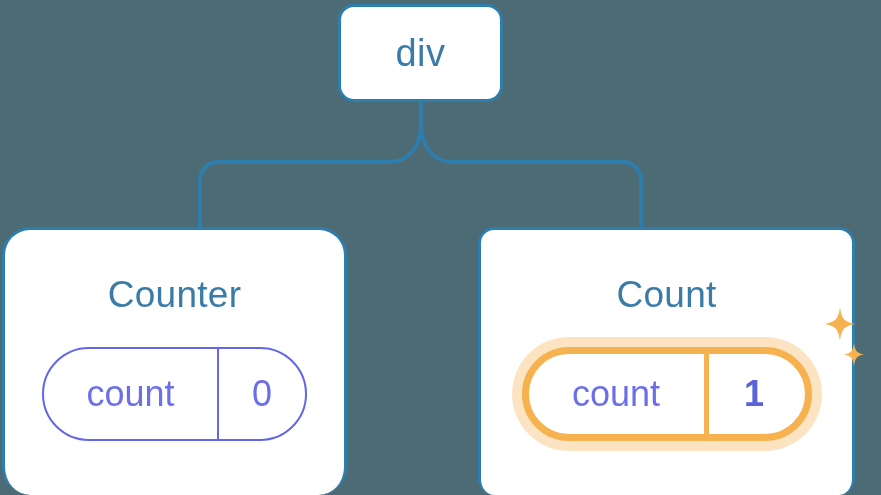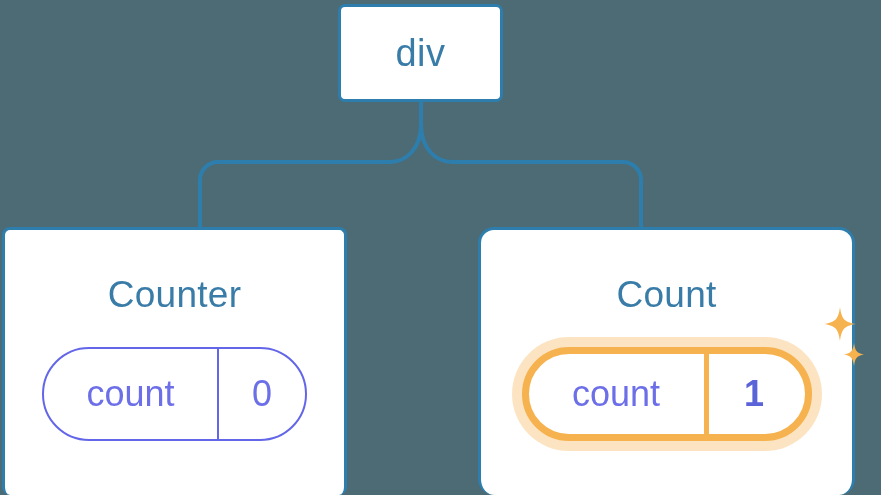--- a/index.html
+++ b/index.html
@@ -29,21 +29,21 @@
     width: 881px;
     height: 495px;
     pointer-events: none;
   }
 
   
   .node-card {
     position: absolute;
     background: #ffffff;
     border: 3px solid #2d7ead;
-    border-radius: 7px;
+    border-radius: 16px;
     box-sizing: border-box;
     display: flex;
     flex-direction: column;
     align-items: center;
   }
 
   
   #root-node {
     left: 338px;
     top: 4px;
@@ -57,21 +57,21 @@
     letter-spacing: 0.5px;
     line-height: 1;
   }
 
   
   #child-node-left {
     left: 2px;
     top: 227px;
     width: 345px;
     height: 268px;
-    border-radius: 8px;
+    border-radius: 28px;
     border-bottom: none;
   }
   #child-node-right {
     left: 478px;
     top: 227px;
     width: 377px;
     height: 268px;
     border-radius: 16px;
     border-bottom: none;
   }

